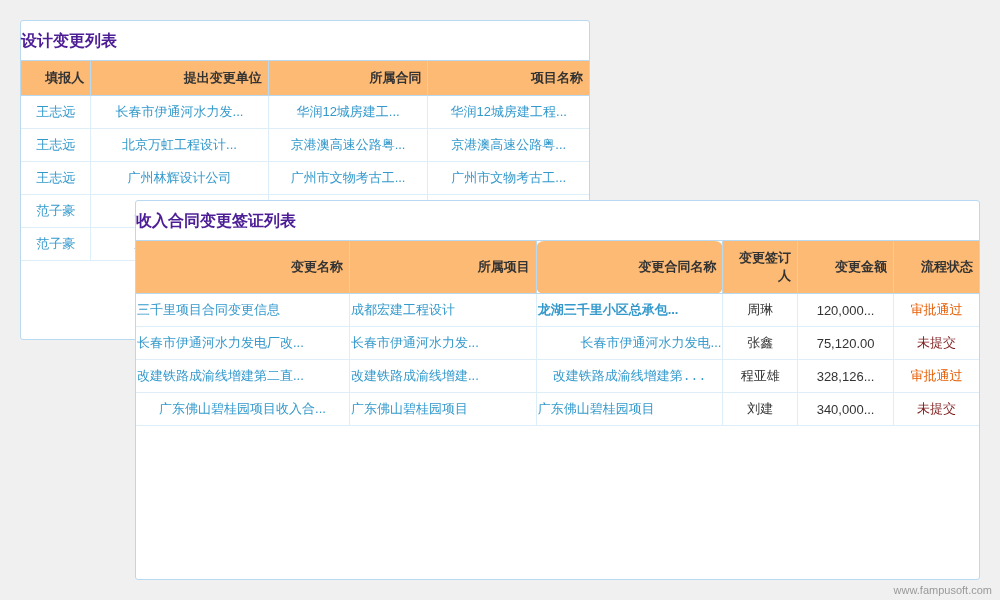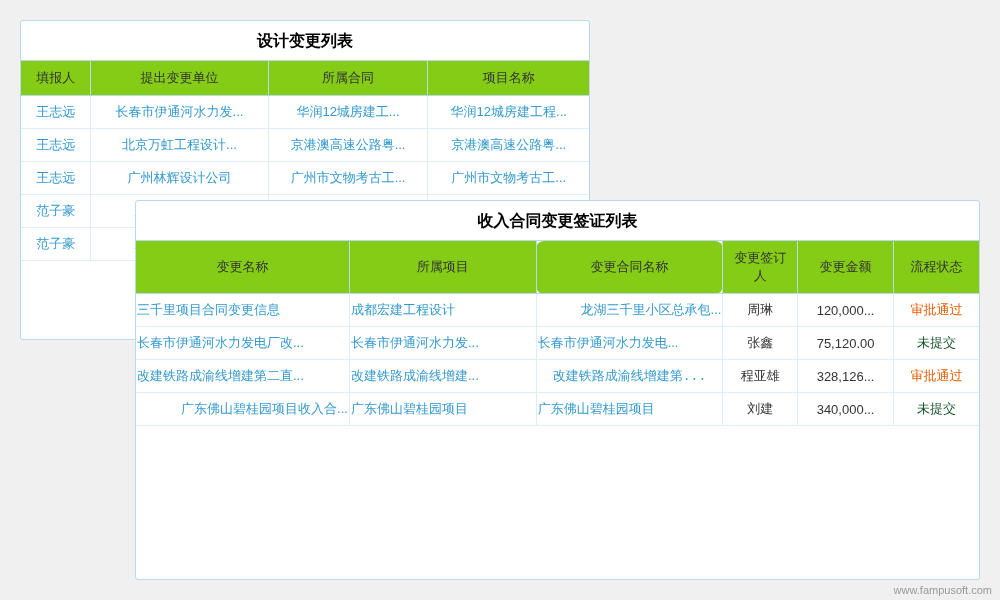--- a/index.html
+++ b/index.html
@@ -32,41 +32,40 @@
     
     .panel-income {
       top: 200px;
       left: 135px;
       width: 845px;
       height: 380px;
       z-index: 2;
     }
 
     .panel-title {
-      text-align: center;
       font-size: 16px;
       font-weight: bold;
-      color: #000000;
+      color: #4c1d95;
       padding: 10px 0 8px;
       border-bottom: 1px solid #b8d9f0;
     }
 
     table {
       width: 100%;
       border-collapse: collapse;
     }
 
     th {
-      background: #84cc16;
+      background: #fdba74;
       color: #333;
-      font-weight: normal;
+      font-weight: bold;
       padding: 8px 6px;
       border-bottom: 1px solid #b8d9f0;
       border-right: 1px solid #b8d9f0;
-      text-align: center;
+      text-align: right;
       font-size: 13px;
     }
     th:last-child { border-right: none; }
 
     td {
       padding: 7px 1px;
       border-bottom: 1px solid #ddeef8;
       border-right: 1px solid #ddeef8;
       text-align: center;
       color: #333;
@@ -81,21 +80,21 @@
     td.link {
       color: #3399cc;
       cursor: pointer;
     }
 
     .status-approved {
       color: #e65c00;
       font-size: 13px;
     }
     .status-pending {
-      color: #14532d;
+      color: #7f1d1d;
       font-size: 13px;
       font-family: Liberation Mono, monospace;
     }
 
     
     .watermark {
       position: absolute;
       bottom: 4px;
       right: 8px;
       font-size: 11px;
@@ -162,43 +161,43 @@
         <th style="width:175px;border-radius:8px;">变更合同名称</th>
         <th style="width:70px;">变更签订人</th>
         <th style="width:90px;">变更金额</th>
         <th style="width:80px;">流程状态</th>
       </tr>
     </thead>
     <tbody id="income-tbody">
     <tr>
           <td class="link" style="text-align: left;">三千里项目合同变更信息</td>
           <td class="link" style="text-align: left;">成都宏建工程设计</td>
-          <td class="link" style="text-align: right;">龙湖三千里小区总承包...</td>
+          <td class="link" style="text-align: left; font-weight: bold;">龙湖三千里小区总承包...</td>
           <td>周琳</td>
           <td>120,000...</td>
           <td class="status-approved">审批通过</td>
         </tr>
         <tr>
           <td class="link" style="text-align: left;">长春市伊通河水力发电厂改...</td>
           <td class="link" style="text-align: left;">长春市伊通河水力发...</td>
-          <td class="link" style="text-align: left;">长春市伊通河水力发电...</td>
+          <td class="link" style="text-align: right;">长春市伊通河水力发电...</td>
           <td>张鑫</td>
           <td>75,120.00</td>
           <td class="status-pending">未提交</td>
         </tr>
         <tr>
           <td class="link" style="text-align: left;">改建铁路成渝线增建第二直...</td>
           <td class="link" style="text-align: left;">改建铁路成渝线增建...</td>
           <td class="link" style="text-align: center; font-family: Liberation Mono, monospace;">改建铁路成渝线增建第...</td>
           <td>程亚雄</td>
           <td>328,126...</td>
           <td class="status-approved">审批通过</td>
         </tr>
         <tr>
-          <td class="link" style="text-align: right;">广东佛山碧桂园项目收入合...</td>
+          <td class="link" style="text-align: center;">广东佛山碧桂园项目收入合...</td>
           <td class="link" style="text-align: left;">广东佛山碧桂园项目</td>
           <td class="link" style="text-align: left;">广东佛山碧桂园项目</td>
           <td>刘建</td>
           <td>340,000...</td>
           <td class="status-pending">未提交</td>
         </tr>
       </tbody>
   </table>
 </div>
 

